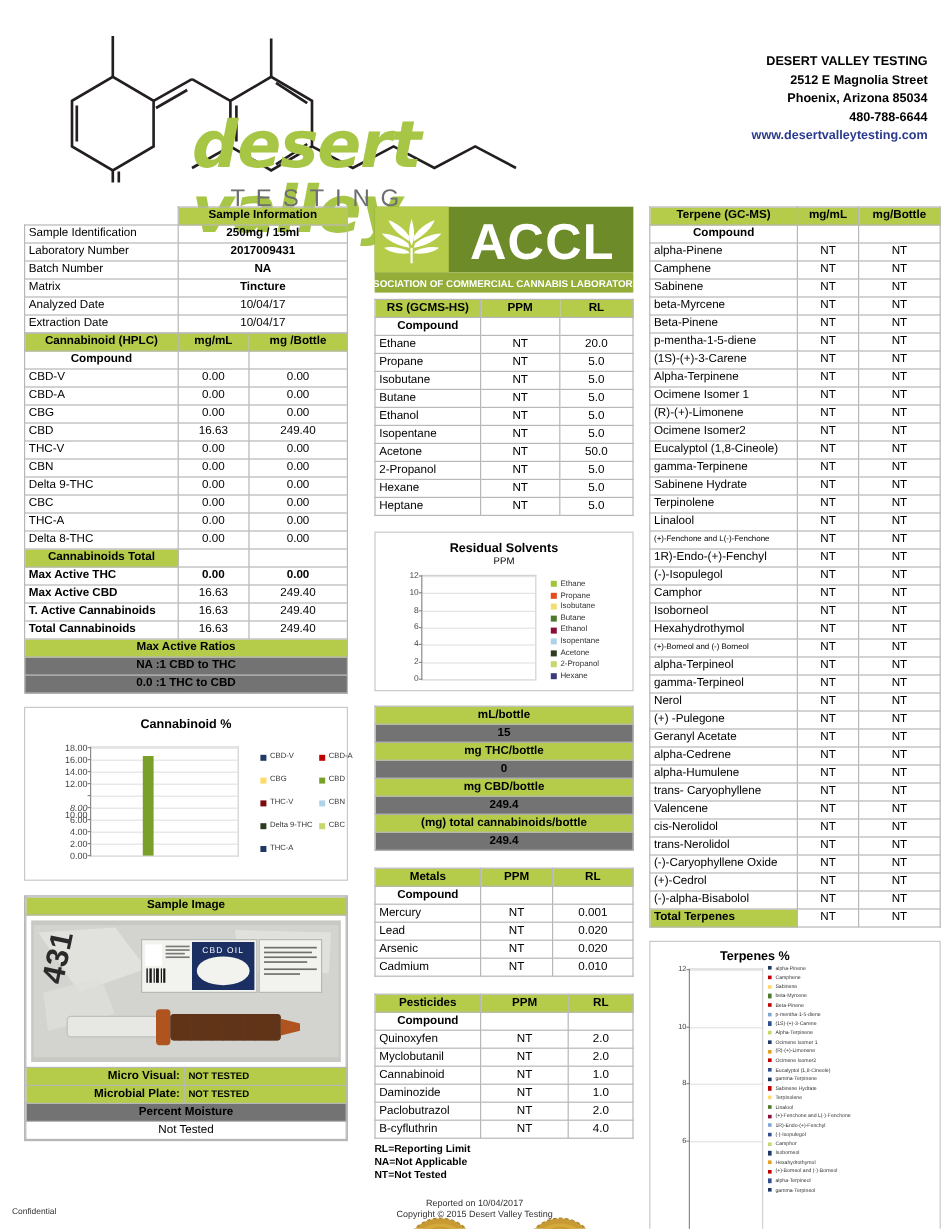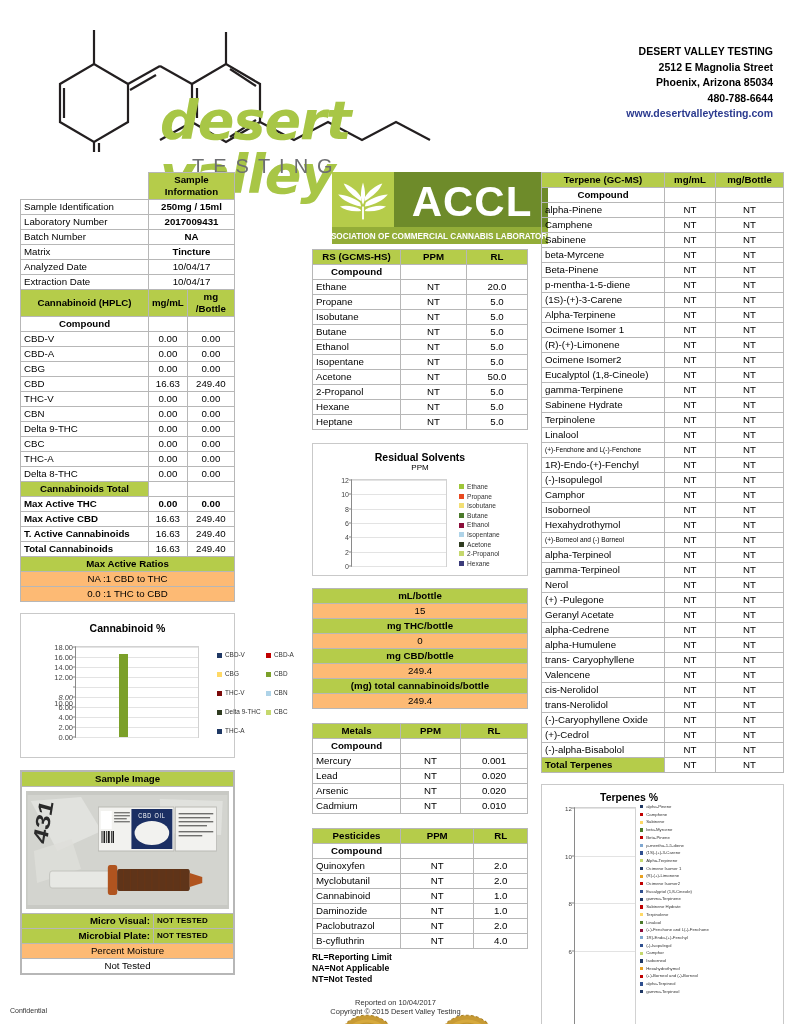--- a/index.html
+++ b/index.html
@@ -29,26 +29,26 @@
   .contact .url { color:#2b3a8f; font-weight:bold; }
 
   
   table.t { border-collapse:collapse; width:100%; font-size:9.7px; }
   table.t td, table.t th { border:1px solid #b7b7b7; padding:1px 3px; height:14px;
       line-height:12px; vertical-align:middle; }
   .hdr { background:#b5cc4a; font-weight:bold; text-align:center; }
   .sub { font-weight:bold; text-align:center; }
   .num { text-align:center; }
   .lbl { text-align:left; }
-  .yellow { background:#fdba74; font-weight:normal; text-align:center; }
+  .yellow { background:#737373; font-weight:bold; text-align:center; }
   .bold { font-weight:bold; }
   .nob { border:none !important; }
 
   
-  .col-left { position:absolute; left:20px; top:172px; width:215px; }
+  .col-left { position:absolute; left:20px; top:172px; width:270px; }
   .col-mid  { position:absolute; left:312px; top:172px; width:216px; }
   .col-right{ position:absolute; left:541px; top:172px; width:243px; }
 
   
   .chartbox { border:1px solid #c9c9c9; background:#fff; position:relative; }
   .chart-title { text-align:center; font-weight:bold; font-size:10.5px; }
   .chart-sub { text-align:center; font-size:8px; }
   .plot { position:relative; border:1px solid #d2d2d2; border-left:1px solid #8a8a8a;
       background:#fff; }
   .gridline { position:absolute; left:0; right:0; height:1px; background:#e3e3e3; }
@@ -433,21 +433,21 @@
               <td class="num" colspan="2" style="border-top:none;">Not Tested</td>
             </tr>
       </tbody>
         </table>
     </div>
 
   </div>
 
   <div class="col-mid">
 
-    <div style="height:74px;margin-left:20px;">
+    <div style="height:74px;">
       <svg width="216" height="72" viewBox="0 0 216 72">
         <rect x="0" y="0" width="216" height="55" fill="#6e8b2a"></rect>
         <rect x="0" y="0" width="62" height="55" fill="#b5cc4a"></rect>
         <g fill="#ffffff" transform="translate(31,29) scale(0.92)">
           <path d="M0 18 L0 2"></path>
           <path d="M0 -20 C -3 -10 -3 -2 0 4 C 3 -2 3 -10 0 -20 Z"></path>
           <path d="M-2 0 C -12 -6 -18 -12 -21 -19 C -14 -17 -6 -11 -2 -4 Z"></path>
           <path d="M2 0 C 12 -6 18 -12 21 -19 C 14 -17 6 -11 2 -4 Z"></path>
           <path d="M-2 6 C -14 4 -22 -1 -27 -7 C -19 -7 -9 -3 -3 2 Z"></path>
           <path d="M2 6 C 14 4 22 -1 27 -7 C 19 -7 9 -3 3 2 Z"></path>

